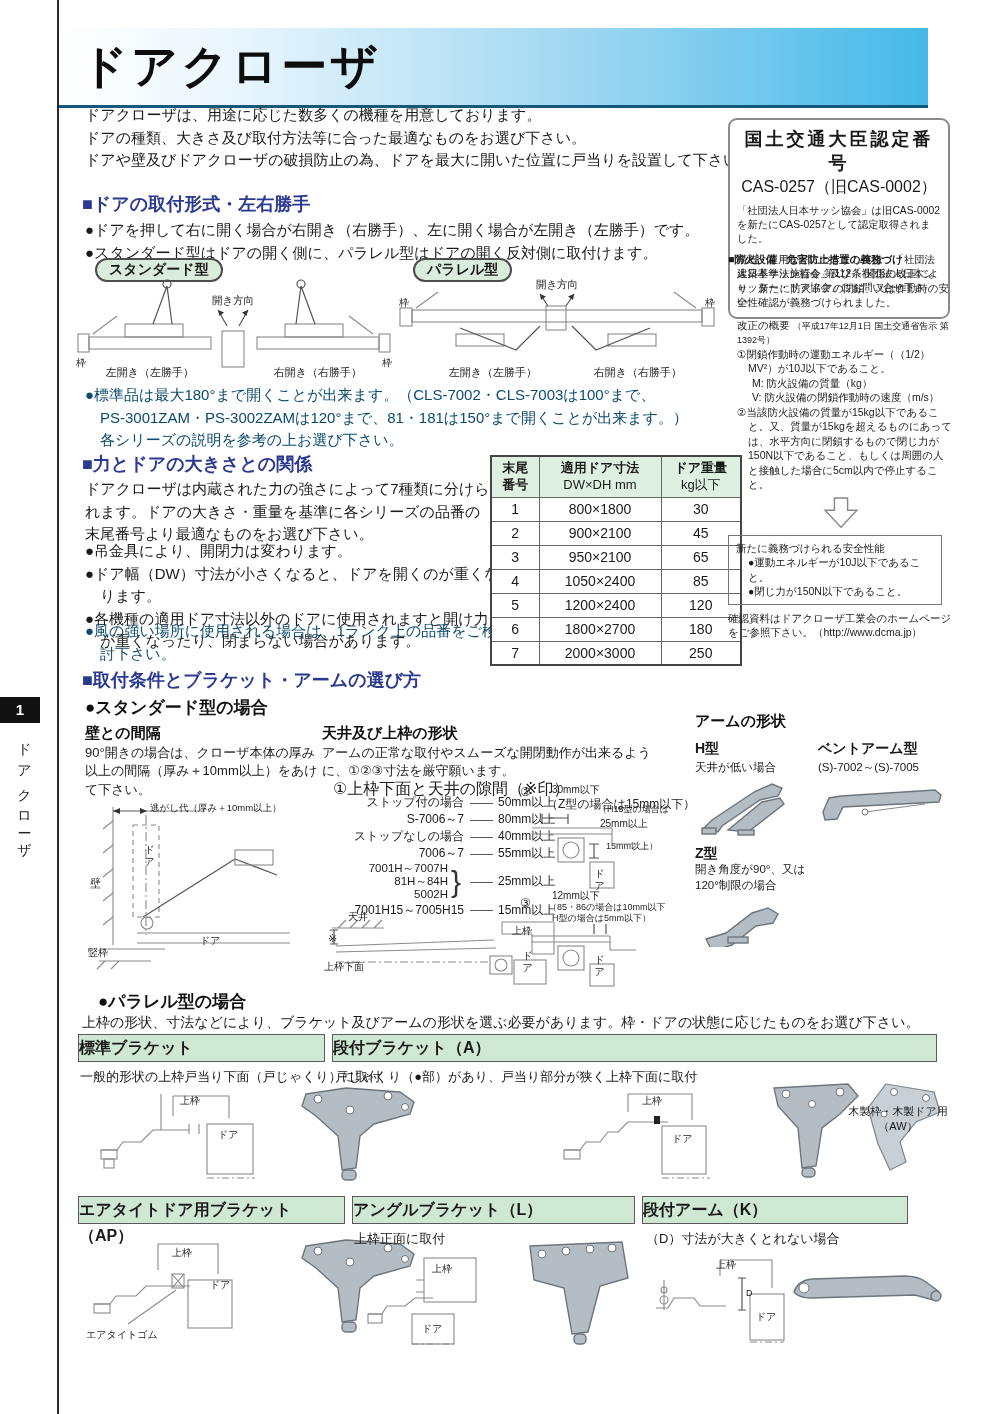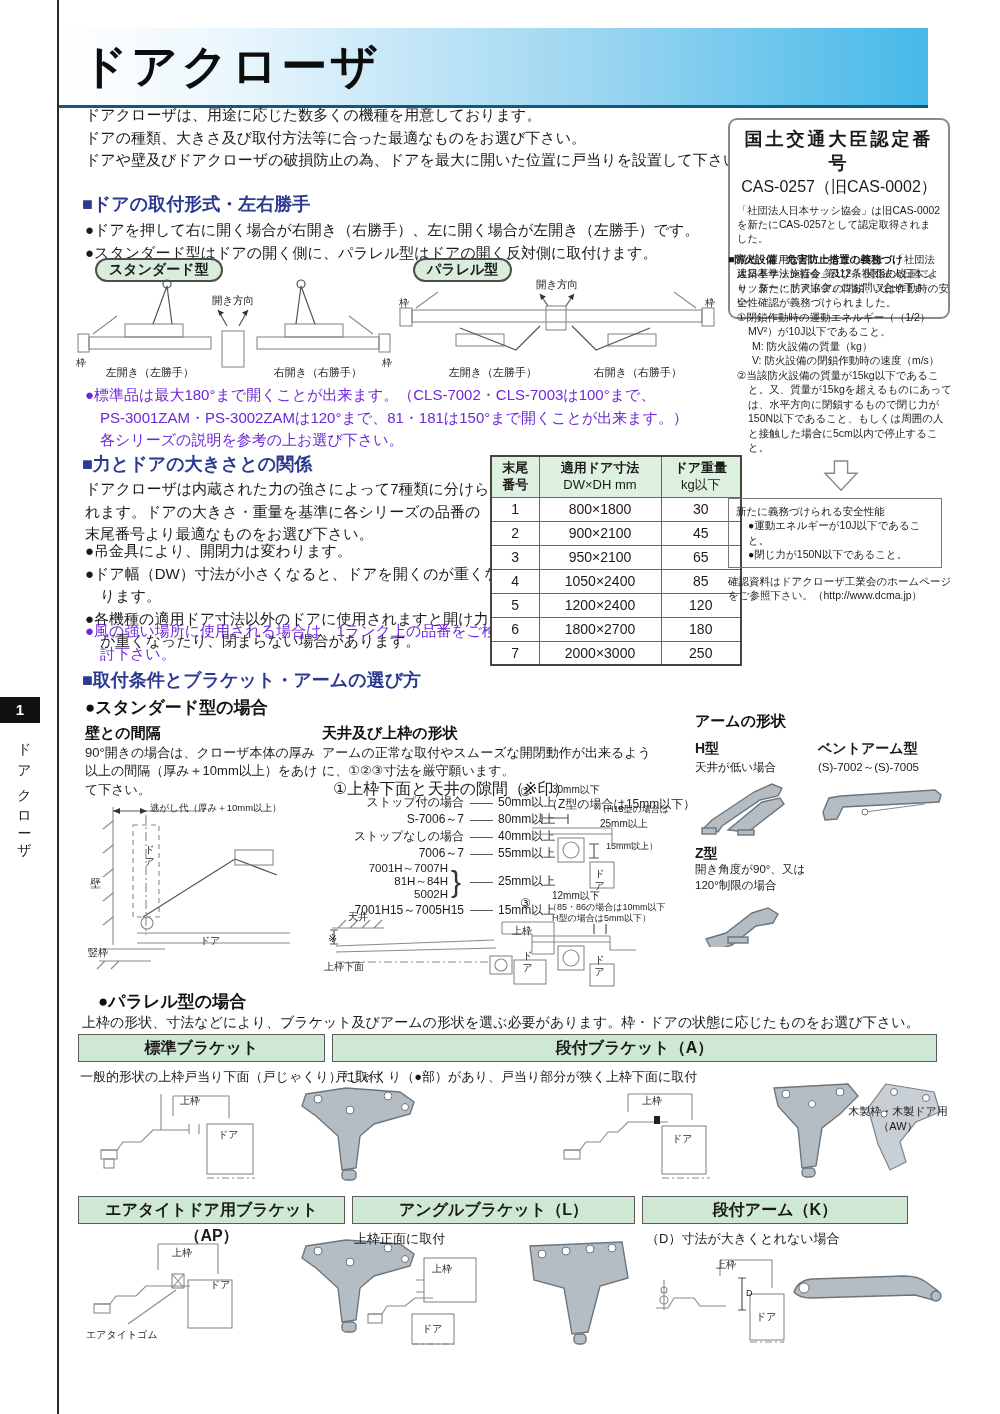--- a/index.html
+++ b/index.html
@@ -12,42 +12,42 @@
        font-weight:bold;text-align:center;line-height:26px}
   .side-label{left:16px;top:733px;writing-mode:vertical-rl;font-size:14px;letter-spacing:7px;color:#222}
   .band{left:59px;top:28px;width:869px;height:80px;display:flex;align-items:center;
         background:linear-gradient(90deg,#ffffff 0%,#eaf6fd 20%,#9fd7f1 60%,#45b9e9 100%);
         border-bottom:3px solid #14597c}
   .band-title{margin-left:22px;font-size:46px;font-weight:bold;letter-spacing:3px;color:#0d0d0d}
   .t15{font-size:15px;line-height:1.5}
   .sec-h{font-size:18px;font-weight:bold;color:#2b3990}
   .sub-h{font-size:17px;font-weight:bold;color:#111}
   .col-h{font-size:15px;font-weight:bold;color:#111}
-  .red{color:#6d28d9}
+  .red{color:#0c4a6e}
   .hang{padding-left:15px;text-indent:-15px}
   .pill{border:2px solid #4d4d4d;background:#daecdc;border-radius:13px;padding:1px 12px;
         font-size:14px;font-weight:bold}
   .ln{stroke:#8a8a8a;stroke-width:1.1;fill:none}
   .lnD{stroke:#555;stroke-width:1.2;fill:none}
   svg text{fill:#222;font-family:"Liberation Sans","DejaVu Sans",sans-serif}
   .spec{border-collapse:collapse;border:2px solid #444;font-size:13px;background:#fff}
   .spec th,.spec td{border:1px solid #666;text-align:center;padding:0 5px}
   .spec th{background:#def0e0;font-weight:bold;line-height:1.3;padding-top:3px;padding-bottom:3px}
   .spec td{height:24px;font-size:14px}
   .cert-box{left:728px;top:118px;width:222px;border:2px solid #8a8a8a;border-radius:9px;
             padding:7px 7px 8px;background:#fff}
   .cert-title{font-size:18px;font-weight:bold;text-align:center;letter-spacing:3px}
   .cert-num{font-size:16px;text-align:center;margin-top:2px}
   .cert-body{font-size:10.3px;line-height:1.38;margin-top:6px}
   .fire{left:728px;top:252px;width:226px;font-size:10.5px;line-height:1.38}
   .fire-h{font-weight:bold}
   .mini{font-size:9px}
   .safety-box{border:1.5px solid #777;padding:5px 7px;margin-top:6px;width:214px}
   .greenbar{background:#cfe8d3;border:1px solid #5a5a5a;height:28px;line-height:26px;
-            text-align:center;font-weight:bold;font-size:16px}
+            font-weight:bold;font-size:16px}
   .desc13{font-size:13px}
   .t14{font-size:14px}
   .lbl{position:absolute;font-size:10px;color:#222}
   .lbl11{position:absolute;font-size:11px;color:#222}
   .vlbl{writing-mode:vertical-rl;letter-spacing:2px}
   .pre{white-space:pre-line}
   .photo{fill:#b4bdc3;stroke:#6d757c;stroke-width:1.4}
   .photo2{fill:#c9d0d5;stroke:#7d858c;stroke-width:1.2}
   .hole{fill:#fff;stroke:#6d757c;stroke-width:1}
   .dims{left:326px;top:794px;width:258px;font-size:12px}
@@ -201,20 +201,24 @@
   <div class="abs cert-box">
     <div class="cert-title">国土交通大臣認定番号</div>
     <div class="cert-num">CAS-0257（旧CAS-0002）</div>
     <div class="cert-body">「社団法人日本サッシ協会」は旧CAS-0002を新たにCAS-0257として認定取得されました。</div>
     <div class="cert-body">構造・運用などにつきましては、「社団法人日本サッシ協会」及び「社団法人日本シャッター・ドア協会」にお問い合せ下さい。</div>
   </div>
 
   <div class="abs fire">
     <div class="fire-h">■防火設備　危害防止措置の義務づけ</div>
     <div style="padding-left:9px">建築基準法施行令 第112条 関係の改正により、新たに防火ドアの閉鎖、又は作動時の安全性確認が義務づけられました。</div>
+    <div style="margin-top:8px;padding-left:9px">
+      <span>改正の概要</span>
+      <span class="mini">（平成17年12月1日 国土交通省告示 第1392号）</span>
+    </div>
     <div style="padding-left:20px;text-indent:-11px">①閉鎖作動時の運動エネルギー（（1/2）MV²）が10J以下であること。</div>
     <div style="padding-left:24px">M: 防火設備の質量（kg）</div>
     <div style="padding-left:24px">V: 防火設備の閉鎖作動時の速度（m/s）</div>
     <div style="padding-left:20px;text-indent:-11px">②当該防火設備の質量が15kg以下であること。又、質量が15kgを超えるものにあっては、水平方向に閉鎖するもので閉じ力が150N以下であること、もしくは周囲の人と接触した場合に5cm以内で停止すること。</div>
     <svg width="36" height="32" viewBox="0 0 36 34" style="display:block;margin:5px auto 0">
       <path d="M11,1 h14 v13 h10 L18,32 L1,14 h10 z" fill="#fff" stroke="#888" stroke-width="1.5"></path>
     </svg>
     <div class="safety-box">
       <div>新たに義務づけられる安全性能</div>
       <div style="padding-left:12px">●運動エネルギーが10J以下であること。</div>

